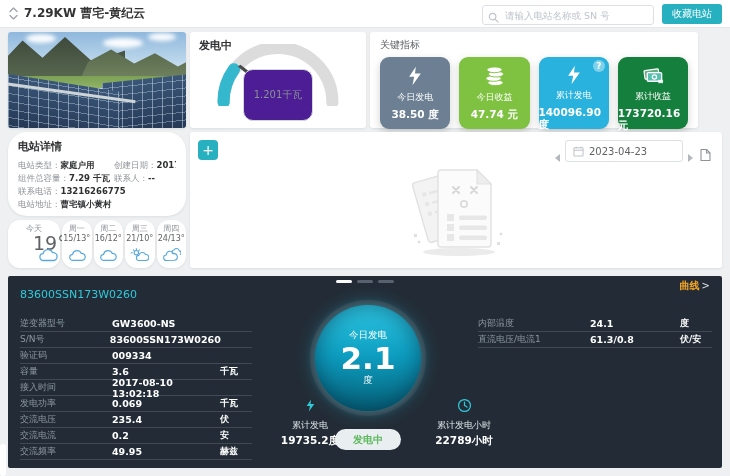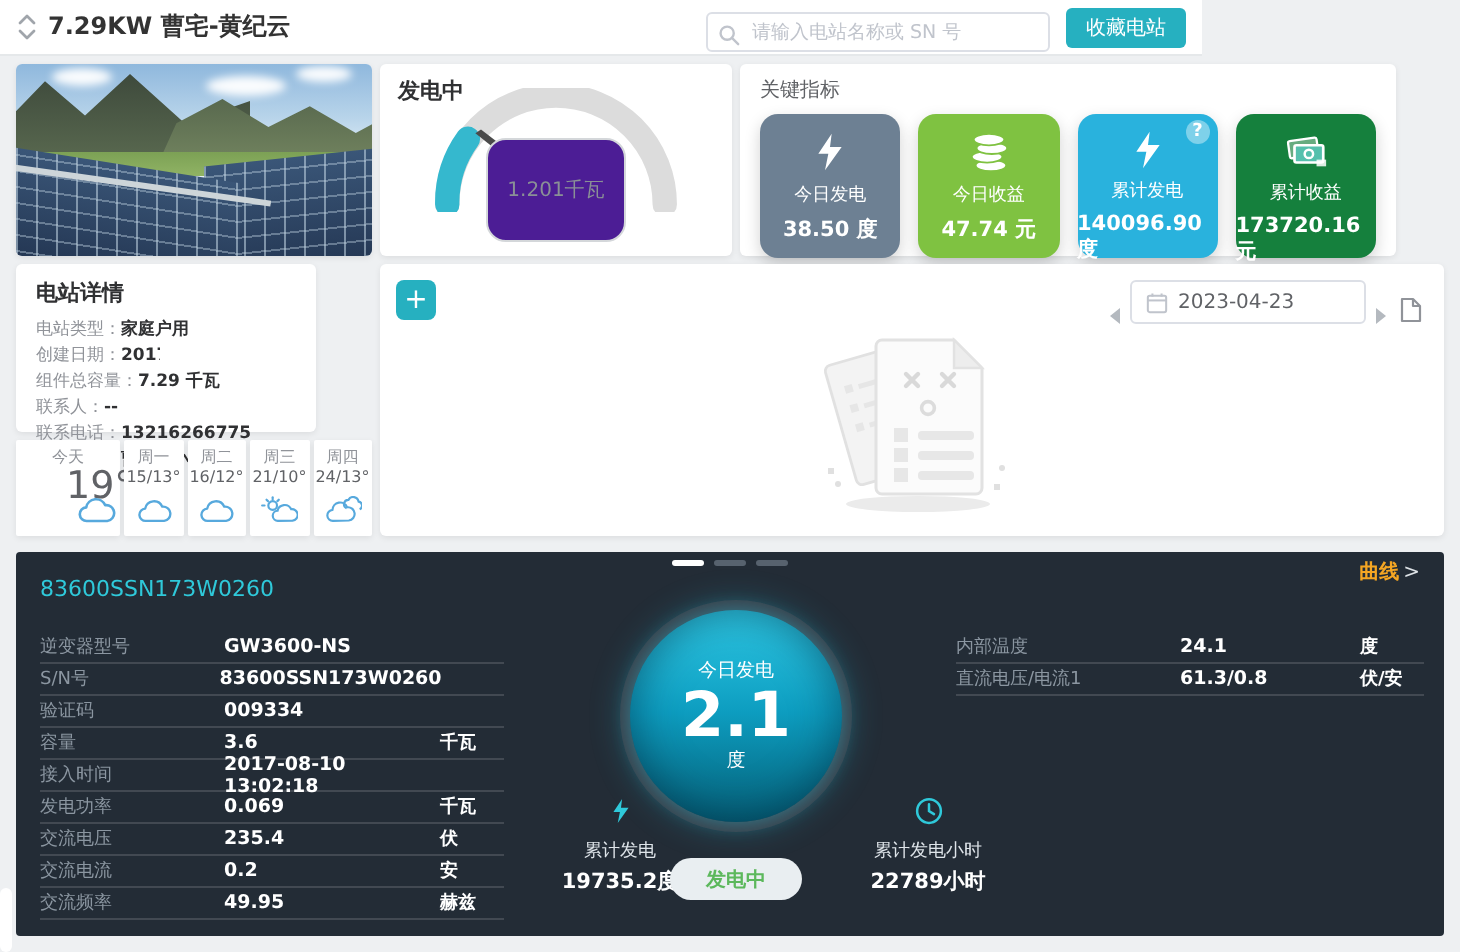--- a/index.html
+++ b/index.html
@@ -1,21 +1,21 @@
 <!DOCTYPE html>
 <html><head>
 <meta charset="utf-8">
 <style>
   html,body{margin:0;padding:0;background:#dfe2e5;}
   #app{position:relative;width:730px;height:476px;background:#eef0f2;overflow:hidden;
        font-family:"DejaVu Sans","Liberation Sans",sans-serif;}
   .card{position:absolute;background:#fff;border-radius:3px;box-shadow:0 1px 3px rgba(0,0,0,.08);}
 
   
-  .header{position:absolute;left:0;top:0;width:601px;height:28px;background:#fff;
+  .header{position:absolute;left:0;top:0;width:730px;height:28px;background:#fff;
           border-bottom:1px solid #e5e8ea;display:flex;align-items:center;padding:0 8px;box-sizing:border-box;}
   .sorter{display:inline-flex;margin-right:5px;cursor:pointer;}
   .page-title{font-size:12px;font-weight:bold;color:#333;}
   .hspace{flex:1;}
   .searchwrap{position:relative;width:172px;height:20px;}
   .searchwrap input{width:100%;height:20px;box-sizing:border-box;border:1px solid #dcdfe6;border-radius:3px;
           padding:0 6px 0 22px;font-size:9.5px;color:#606266;outline:none;font-family:inherit;}
   .searchwrap input::placeholder{color:#c0c4cc;}
   .search-ic{position:absolute;left:6px;top:4px;}
   .fav-btn{margin-left:8px;height:20px;padding:0 10px;background:#26b0c0;color:#fff;border:none;
@@ -53,31 +53,31 @@
   .kpi-tile{position:relative;width:77px;height:72px;border-radius:9px;display:flex;flex-direction:column;
         align-items:center;color:#fff;box-shadow:0 3px 8px rgba(0,0,0,.18);}
   .kpi-tile .ic{margin-top:7px;height:24px;display:flex;align-items:center;}
   .kpi-lb{font-size:9px;margin-top:3px;}
   .kpi-val{font-size:10.5px;font-weight:bold;margin-top:4px;}
   .help-badge{position:absolute;top:3px;right:4px;width:12px;height:12px;border-radius:50%;
         background:rgba(255,255,255,.4);color:#fff;font-size:9px;font-weight:bold;text-align:center;
         line-height:12px;cursor:pointer;}
 
   
-  .details-card{left:8px;top:132px;width:150px;height:84px;padding:7px 10px;box-sizing:border-box;}
+  .details-card{left:8px;top:132px;width:178px;height:84px;padding:7px 10px;box-sizing:border-box;border-radius:19px;}
   .det-title{font-size:11px;font-weight:bold;color:#303133;}
   .det-rows{margin-top:5px;display:flex;flex-wrap:wrap;font-size:8.5px;line-height:13px;}
   .det-f{white-space:nowrap;overflow:hidden;}
   .det-f .lb{color:#909399;}
   .det-f b{color:#303133;}
   .w1{width:96px;} .w2{width:62px;} .wf{width:100%;}
 
   
   .weather-row{position:absolute;left:8px;top:220px;width:178px;height:48px;display:flex;gap:2px;}
-  .wcard{position:relative;background:#fff;border-radius:1px;box-shadow:0 1px 3px rgba(0,0,0,.08);}
+  .wcard{position:relative;background:#fff;border-radius:12px;box-shadow:0 1px 3px rgba(0,0,0,.08);}
   .wtoday{width:52px;}
   .wday{flex:1;}
   .wt-day{position:absolute;left:0;right:0;top:3px;text-align:center;font-size:8px;color:#909399;}
   .wt-temp{position:absolute;left:5px;top:12px;font-size:19px;color:#606266;margin-left:20px;}
   .wt-ic{position:absolute;right:2px;bottom:2px;}
   .wd-day{position:absolute;left:0;right:0;top:3px;text-align:center;font-size:8px;color:#909399;}
   .wd-temp{position:absolute;left:0;right:0;top:14px;text-align:center;font-size:8px;color:#606266;}
   .wd-ic{position:absolute;left:0;right:0;bottom:2px;text-align:center;}
 
   

